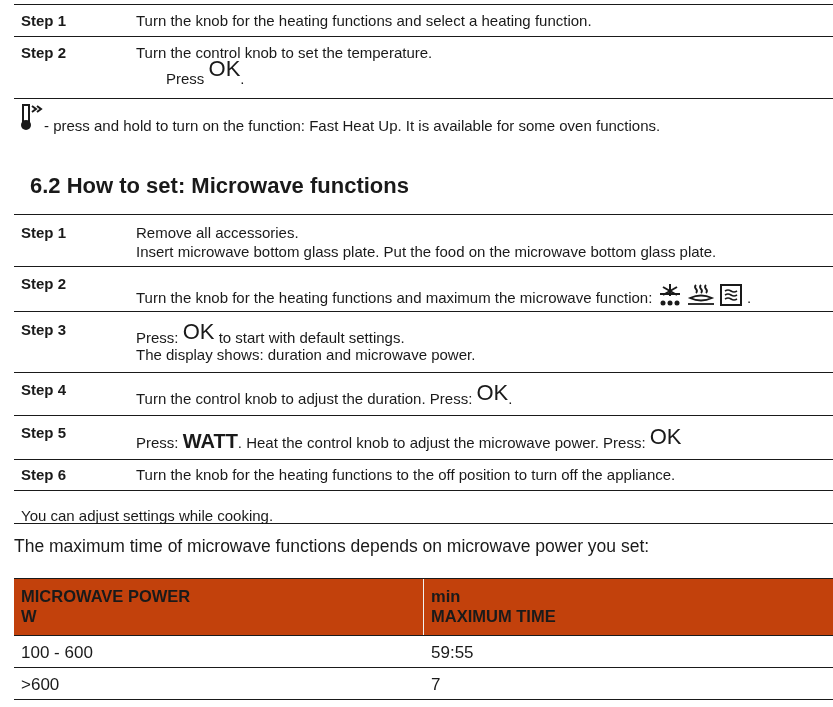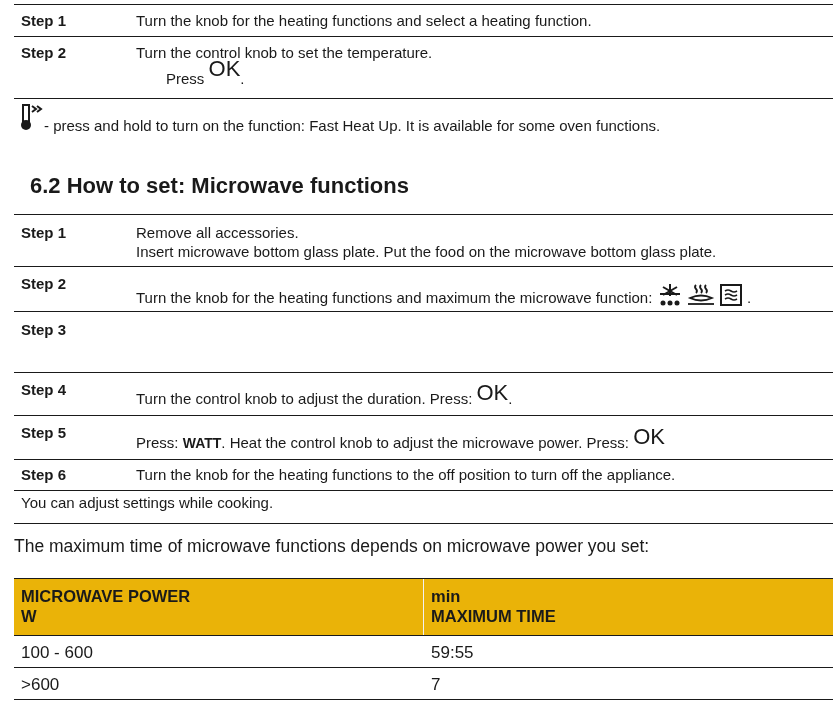--- a/index.html
+++ b/index.html
@@ -4,25 +4,25 @@
 <style>
   html, body { margin: 0; padding: 0; background: #ffffff; }
   body { width: 833px; height: 707px; position: relative; overflow: hidden;
          font-family: "Liberation Sans", sans-serif; color: #1a1a1a; }
   .tbl { position: absolute; left: 14px; right: 0; }
   .row { position: absolute; left: 0; right: 0; border-top: 1.5px solid #1a1a1a; }
   .row.last { border-bottom: 1.5px solid #1a1a1a; }
   .step { position: absolute; left: 7px; font-weight: bold; font-size: 15px; }
   .txt { position: absolute; left: 122px; font-size: 15px; line-height: 20px; white-space: nowrap; }
   .ok { font-size: 22px; letter-spacing: 0px; }
-  .watt { font-size: 14px; font-weight: bold; }
+  .watt { font-size: 20px; font-weight: bold; }
   h2 { position: absolute; left: 14px; top: 157px; margin: 16px; font-size: 22px; font-weight: bold; }
   .intro { position: absolute; left: 14px; top: 536px; font-size: 17.5px; }
   .ptable { position: absolute; left: 14px; right: 0; top: 578px; }
-  .phead { position: absolute; left: 0; right: 0; top: 0; height: 56px; background: #eab308;
+  .phead { position: absolute; left: 0; right: 0; top: 0; height: 56px; background: #c2410c;
            border-top: 1.5px solid #1a1a1a; border-bottom: 1.5px solid #1a1a1a; }
   .phead .c1, .phead .c2 { position: absolute; top: 7px; font-weight: bold; font-size: 16.5px; line-height: 20px; }
   .phead .c1 { left: 7px; }
   .phead .c2 { left: 417px; }
   .sep { position: absolute; left: 409px; top: 0; width: 1px; height: 56px; background: #f2f2f2; }
   .prow { position: absolute; left: 0; right: 0; border-bottom: 1.5px solid #1a1a1a; font-size: 17px; }
   .prow .c1 { position: absolute; left: 7px; }
   .prow .c2 { position: absolute; left: 417px; }
   svg { vertical-align: -4px; }
 </style>
@@ -98,20 +98,25 @@
             <path d="M6 8 q3 -2 6 0 t6 0"></path>
               <path d="M6 12 q3 -2 6 0 t6 0"></path>
               <path d="M6 16 q3 -2 6 0 t6 0"></path>
           </g>
         </svg>
       </span><span>.</span>
     </span>
   </div>
   <div class="row" style="top:97px; height:60px;">
     <span class="step" style="top:9px;">Step 3</span>
+    <span class="txt" style="top:14px;">
+      <span>Press:</span>
+      <span class="ok" style="position:relative; top:-4px;">OK</span><span> to start with default settings.</span>
+    </span>
+    <span class="txt" style="top:33px;">The display shows: duration and microwave power.</span>
   </div>
   <div class="row" style="top:158px; height:42px;">
     <span class="step" style="top:8px;">Step 4</span>
     <span class="txt" style="top:14px;">
       <span>Turn the control knob to adjust the duration. Press:</span>
       <span class="ok" style="position:relative; top:-4px;">OK</span><span>.</span>
     </span>
   </div>
   <div class="row" style="top:201px; height:43px;">
     <span class="step" style="top:8px;">Step 5</span>
@@ -119,21 +124,21 @@
       <span>Press:</span>
       <span class="watt">WATT</span><span>. Heat the control knob to adjust the microwave power. Press:</span>
       <span class="ok" style="position:relative; top:-4px;">OK</span>
     </span>
   </div>
   <div class="row" style="top:245px; height:30px;">
     <span class="step" style="top:6px;">Step 6</span>
     <span class="txt" style="top:5px;">Turn the knob for the heating functions to the off position to turn off the appliance.</span>
   </div>
   <div class="row last" style="top:276px; height:32px;">
-    <span class="txt" style="left:7px; top:2px;">You can adjust settings while cooking.</span>
+    <span class="txt" style="left:7px; top:15px;">You can adjust settings while cooking.</span>
   </div>
 </div>
 
 <div class="intro">The maximum time of microwave functions depends on microwave power you set:</div>
 
 <div class="ptable">
   <div class="phead">
     <div class="c1">
       <div>MICROWAVE POWER</div>
       <div>W</div>

